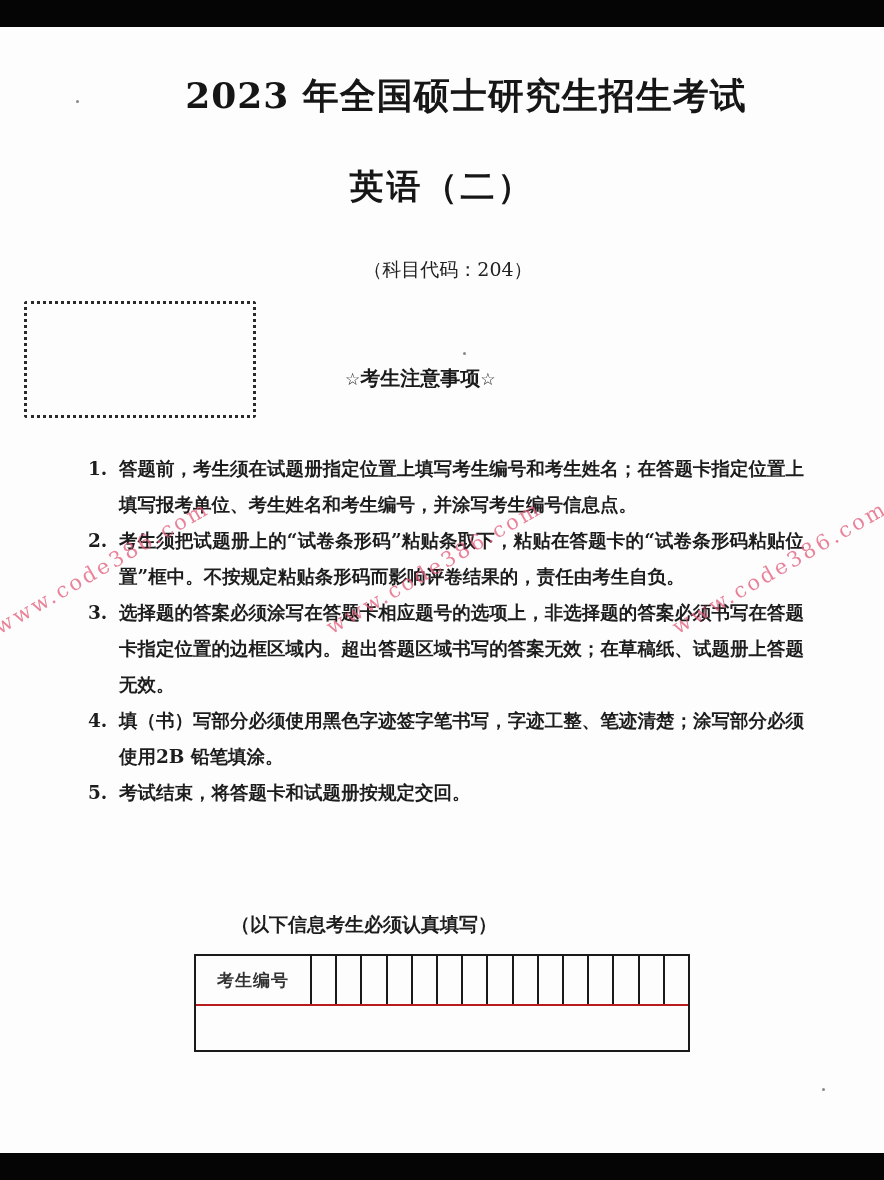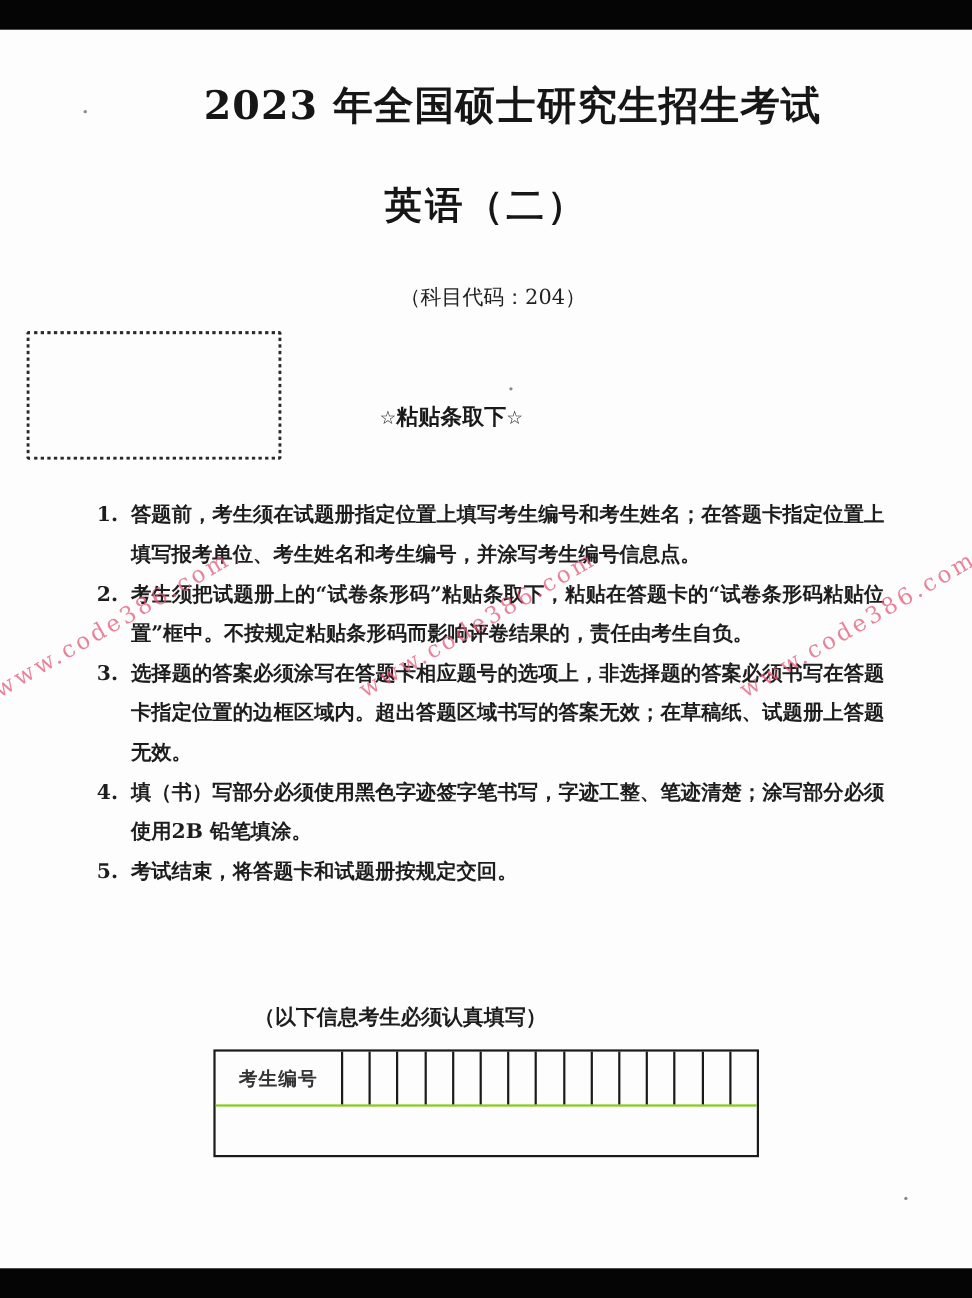--- a/index.html
+++ b/index.html
@@ -42,21 +42,21 @@
 
   .fill-hint {
     position: absolute; left: 0; top: 912px; width: 728px; text-align: center;
     font-size: 19px; font-weight: bold; color: #1d1d1d; padding-left: 0;
   }
   .info-table {
     position: absolute; left: 194px; top: 954px; width: 496px; height: 98px;
     border: 2px solid #1a1a1a; box-sizing: border-box;
   }
   .row { position: absolute; left: 0; width: 100%; }
-  .row-1 { top: 0; height: 50px; border-bottom: 2px solid #84cc16; box-sizing: border-box; }
+  .row-1 { top: 0; height: 50px; border-bottom: 2px solid #b91c1c; box-sizing: border-box; }
   .row-2 { top: 50px; height: 44px; }
   .label {
     position: absolute; left: 0; top: 0; width: 116px; height: 100%;
     border-right: 2px solid #1a1a1a; box-sizing: border-box;
     display: flex; align-items: center; justify-content: center;
     font-size: 17px; font-weight: bold; color: #333; letter-spacing: 1px;
   }
   .cells { position: absolute; left: 116px; top: 0; right: 0; height: 100%; display: flex; }
   .cell { flex: 1; border-right: 2px solid #1a1a1a; }
   .cell:last-child { border-right: none; }
@@ -76,21 +76,21 @@
 
 <div class="bar-top"></div>
 
 <div class="title">2023 年全国硕士研究生招生考试</div>
 <div class="subtitle">英语（二）</div>
 <div class="code"><span class="code-inner">（科目代码：204）</span></div>
 
 <div class="barcode-box"></div>
 
 <div class="notice-title">
-  <span class="star">☆</span><span>粘贴条取下</span><span class="star">☆</span>
+  <span class="star">☆</span><span>考生注意事项</span><span class="star">☆</span>
 </div>
 
 <div class="items">
   <div class="item">
     <span class="num">1.</span>
     <span class="body">答题前，考生须在试题册指定位置上填写考生编号和考生姓名；在答题卡指定位置上填写报考单位、考生姓名和考生编号，并涂写考生编号信息点。</span>
   </div>
   <div class="item">
     <span class="num">2.</span>
     <span class="body">考生须把试题册上的“试卷条形码”粘贴条取下，粘贴在答题卡的“试卷条形码粘贴位置”框中。不按规定粘贴条形码而影响评卷结果的，责任由考生自负。</span>

